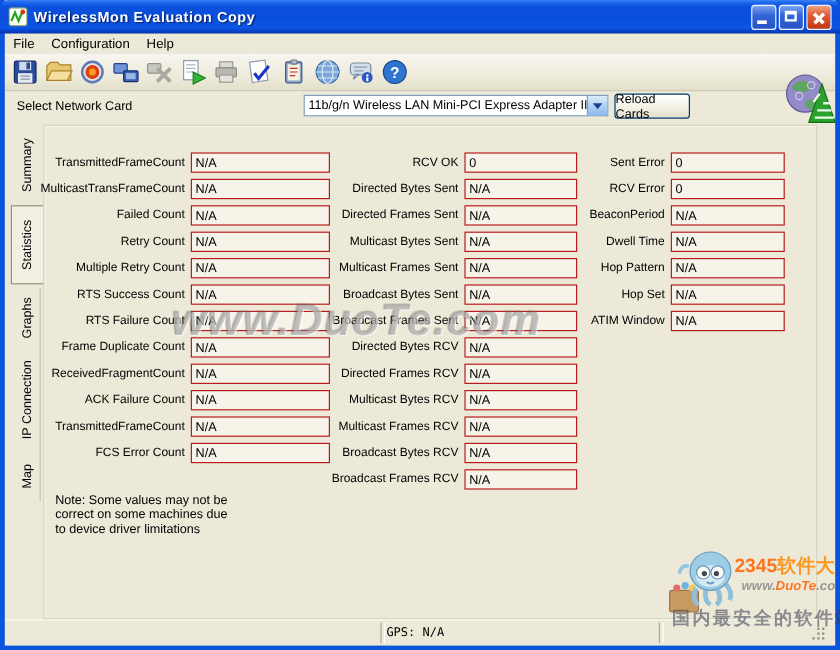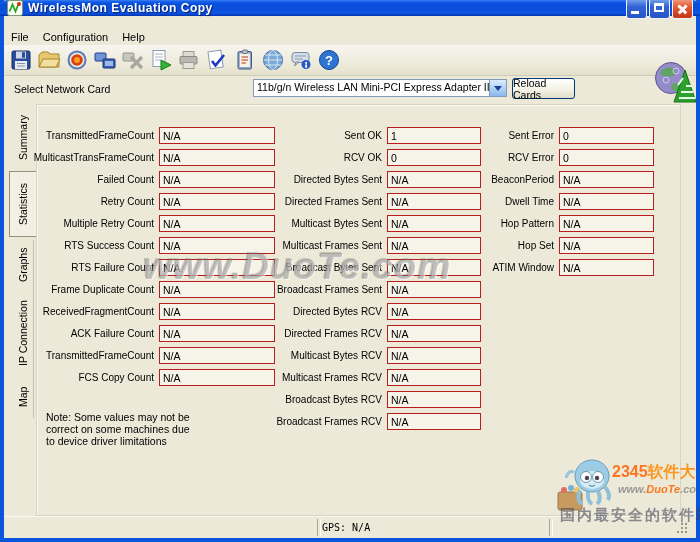--- a/index.html
+++ b/index.html
@@ -2,21 +2,21 @@
 <html><head>
 <meta charset="utf-8">
 <style>
   html,body{margin:0;padding:0;}
   body{width:700px;height:542px;position:relative;overflow:hidden;
        font-family:"Liberation Sans",sans-serif;font-size:11px;color:#000;
        background:#ece9d8;}
   
   .frame{position:absolute;inset:0;border:4px solid #0b55dd;border-top:none;
          box-sizing:border-box;pointer-events:none;z-index:50;}
-  .titlebar{position:absolute;left:0;top:0;width:700px;height:16px;z-index:60;
+  .titlebar{position:absolute;left:0;top:0;width:700px;height:28px;z-index:60;
     background:linear-gradient(180deg,#3a81f3 0%,#1b63ea 9%,#0b50dd 22%,#0a4fdc 60%,#0d55e4 82%,#063ec0 95%,#032f9e 100%);
     border-radius:7px 7px 0 0;display:flex;align-items:center;}
   .title-icon{width:16px;height:16px;margin:0 5px 0 7px;}
   .title-text{color:#fff;font-weight:bold;font-size:12px;letter-spacing:.5px;
     text-shadow:1px 1px 1px rgba(0,20,80,.8);flex:1;}
   .tb-btns{display:flex;gap:2px;margin-right:7px;}
   .tb-btn{width:21px;height:21px;border-radius:3px;border:1px solid #f0f4ff;
     box-sizing:border-box;position:relative;
     background:linear-gradient(180deg,#7ba4ef 0%,#3465d8 40%,#2a57c8 90%);}
   .tb-btn.close{background:linear-gradient(180deg,#f0a080 0%,#e25c35 40%,#c83a18 90%);}
@@ -294,29 +294,25 @@
     </div>
     <div class="stat-row">
       <span class="stat-label">ACK Failure Count</span>
       <span class="stat-field">N/A</span>
     </div>
     <div class="stat-row">
       <span class="stat-label">TransmittedFrameCount</span>
       <span class="stat-field">N/A</span>
     </div>
     <div class="stat-row">
-      <span class="stat-label">FCS Copy Count</span>
+      <span class="stat-label">FCS Error Count</span>
       <span class="stat-field">N/A</span>
     </div>
   </div>
 <div class="stat-col c2">
-    <div class="stat-row">
-      <span class="stat-label">Sent OK</span>
-      <span class="stat-field">1</span>
-    </div>
     <div class="stat-row">
       <span class="stat-label">RCV OK</span>
       <span class="stat-field">0</span>
     </div>
     <div class="stat-row">
       <span class="stat-label">Directed Bytes Sent</span>
       <span class="stat-field">N/A</span>
     </div>
     <div class="stat-row">
       <span class="stat-label">Directed Frames Sent</span>

